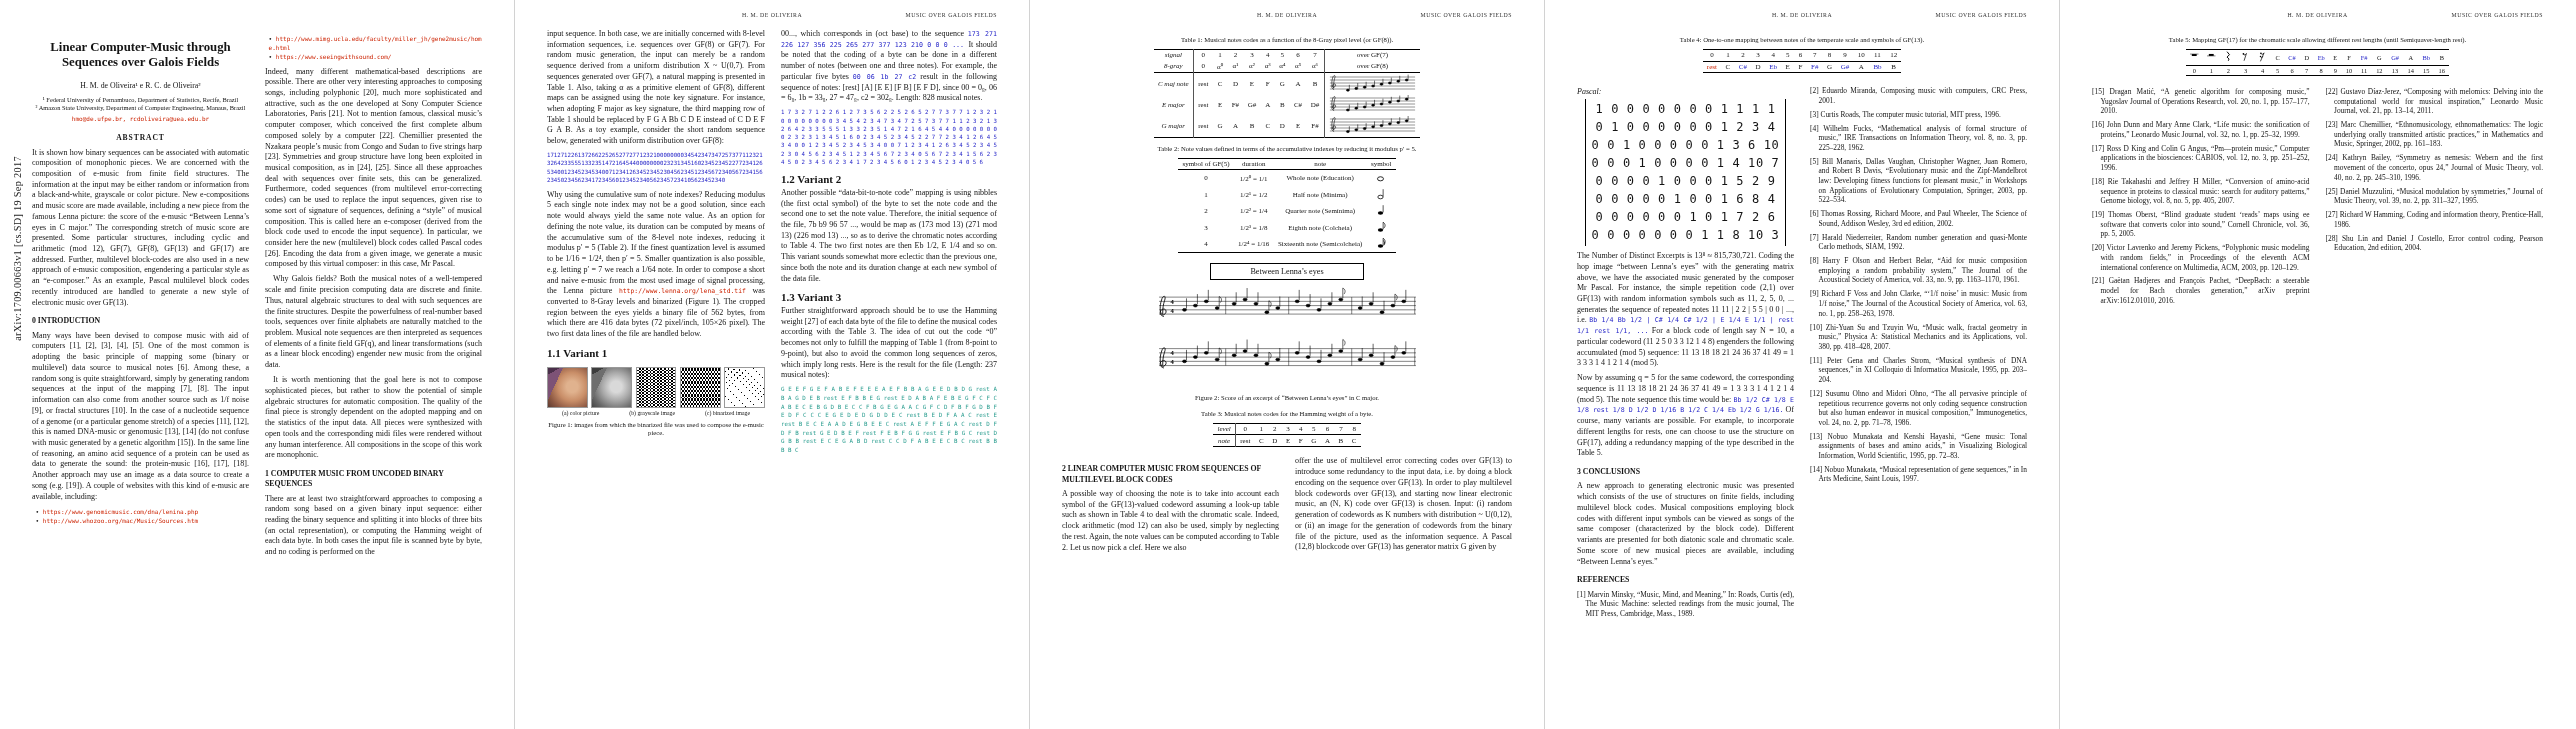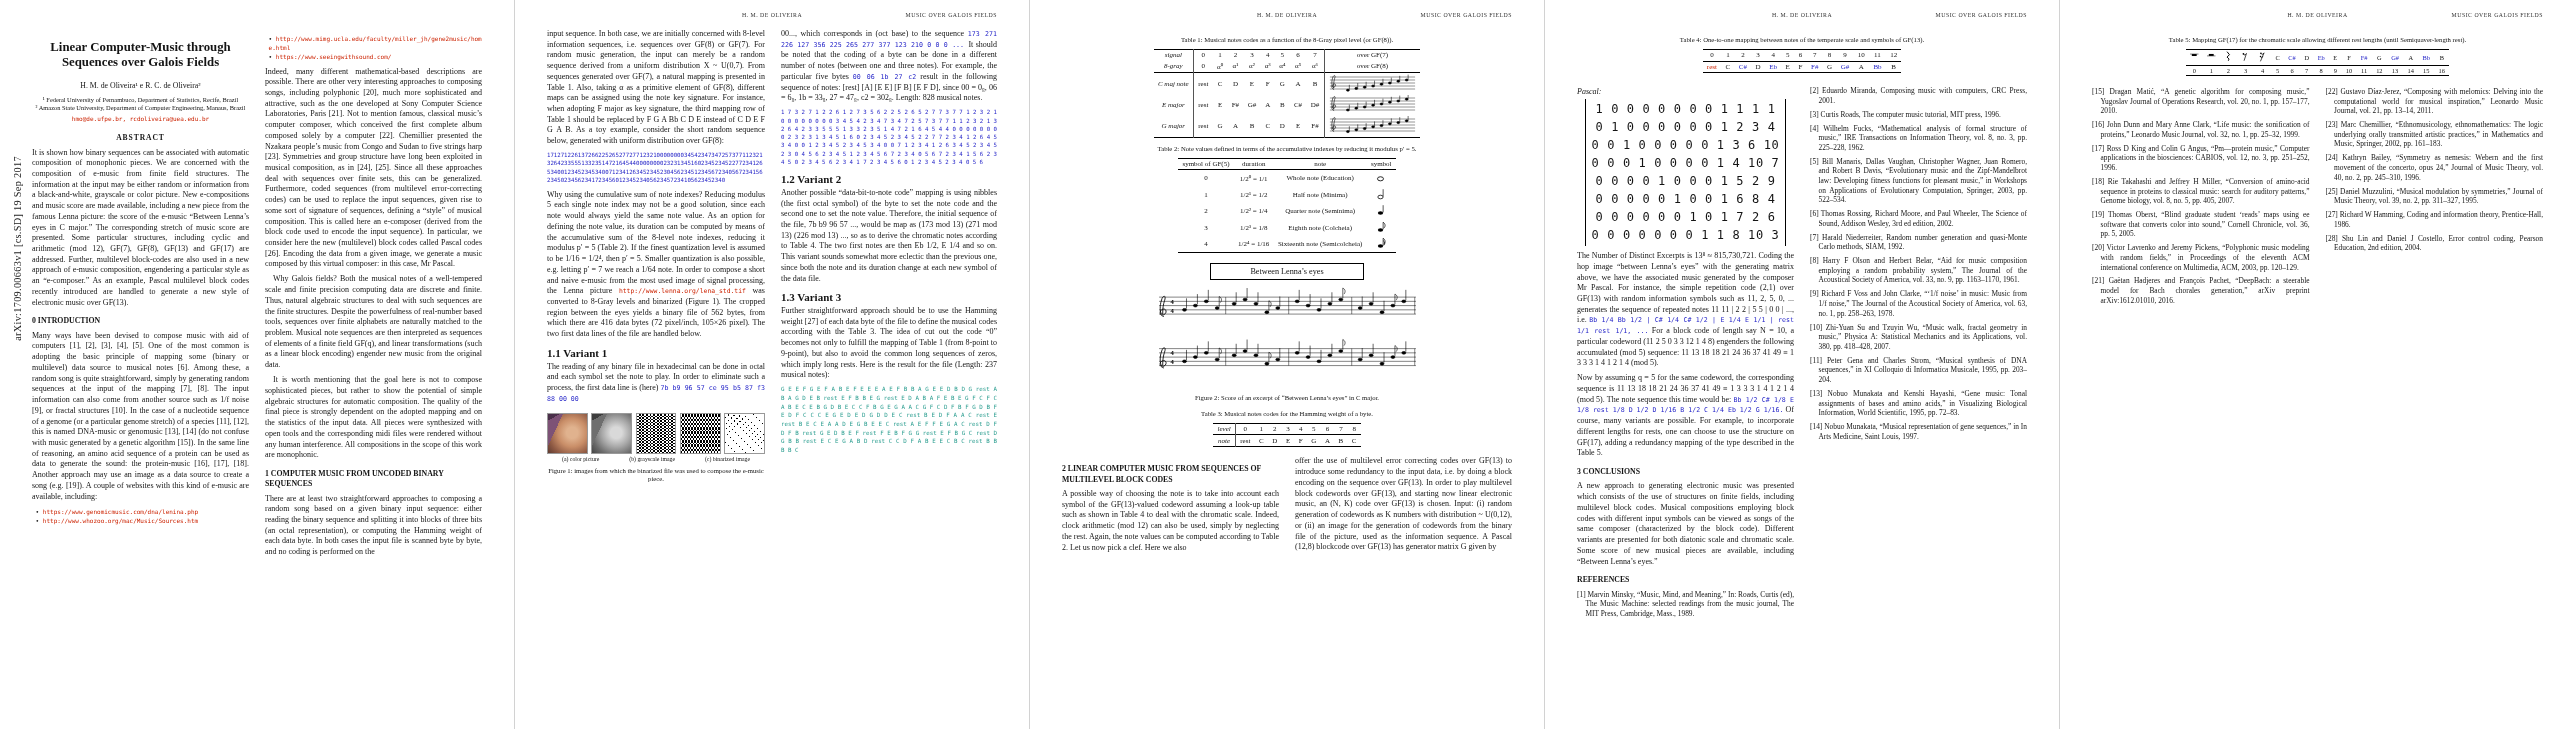--- a/index.html
+++ b/index.html
@@ -139,21 +139,20 @@
       <span class="rh-author">H. M. DE OLIVEIRA</span>
       <span class="rh-title">MUSIC OVER GALOIS FIELDS</span>
     </div>
     <div class="pbody">
       <div class="twocol">
         <div class="col">
           <p class="tx noind">input sequence. In both case, we are initially concerned with 8-level information sequences, i.e. sequences over GF(8) or GF(7). For random music generation, the input can merely be a random sequence derived from a uniform distribution X ~ U(0,7). From sequences generated over GF(7), a natural mapping is presented in Table 1. Also, taking α as a primitive element of GF(8), different maps can be assigned using the note key signature. For instance, when adopting F major as key signature, the third mapping row of Table 1 should be replaced by F G A Bb C D E instead of C D E F G A B. As a toy example, consider the short random sequence below, generated with uniform distribution over GF(8):</p>
           <div class="digits">1712712261372662252652772771232100000000345423473472573771123213264233555133235147216454400000000232313451602345234522772341265340012345234534007123412634523452304562345123456723405672341562345023456234172345601234523405623457234105623452340</div>
           <p class="tx noind"><span>Why using the cumulative sum of note indexes? Reducing modulus 5 each single note index may not be a good solution, since each note would always yield the same note value. As an option for defining the note value, its duration can be computed by means of the accumulative sum of the 8-level note indexes, reducing it modulus p′ = 5 (Table 2). If the finest quantization level is assumed to be 1/16 = 1/2⁴, then p′ = 5. Smaller quantization is also possible, e.g. letting p′ = 7 we reach a 1/64 note. In order to compose a short and naive e-music from the most used image of signal processing, the Lenna picture </span><span class="inline-url">http://www.lenna.org/lena_std.tif</span><span> was converted to 8-Gray levels and binarized (Figure 1). The cropped region between the eyes yields a binary file of 562 bytes, from which there are 416 data bytes (72 pixel/inch, 105×26 pixel). The two first data lines of the file are handled below.</span></p>
           <div class="subsec-head">1.1    Variant 1</div>
-          <p class="tx noind"><span>The reading of any binary file in hexadecimal can be done in octal and each symbol set the note to play. In order to eliminate such a process, the first data line is (here) </span><span class="seq">7b b9 96 57 ce 95 b5 87 f3 88 00 00</span></p>
           <div class="fig1">
             <div class="thumbrow">
               <div class="thumb lenna"></div>
               <div class="thumb gray"></div>
               <div class="thumb bin1"></div>
               <div class="thumb bin2"></div>
               <div class="thumb bin3"></div>
             </div>
             <div class="subcaps">
               <span>(a) color picture</span>
@@ -622,20 +621,21 @@
           <p>[2] Eduardo Miranda, Composing music with computers, CRC Press, 2001.</p>
           <p>[3] Curtis Roads, The computer music tutorial, MIT press, 1996.</p>
           <p>[4] Wilhelm Fucks, “Mathematical analysis of formal structure of music,” IRE Transactions on Information Theory, vol. 8, no. 3, pp. 225–228, 1962.</p>
           <p>[5] Bill Manaris, Dallas Vaughan, Christopher Wagner, Juan Romero, and Robert B Davis, “Evolutionary music and the Zipf-Mandelbrot law: Developing fitness functions for pleasant music,” in Workshops on Applications of Evolutionary Computation, Springer, 2003, pp. 522–534.</p>
           <p>[6] Thomas Rossing, Richard Moore, and Paul Wheeler, The Science of Sound, Addison Wesley, 3rd ed edition, 2002.</p>
           <p>[7] Harald Niederreiter, Random number generation and quasi-Monte Carlo methods, SIAM, 1992.</p>
           <p>[8] Harry F Olson and Herbert Belar, “Aid for music composition employing a random probability system,” The Journal of the Acoustical Society of America, vol. 33, no. 9, pp. 1163–1170, 1961.</p>
           <p>[9] Richard F Voss and John Clarke, “‘1/f noise’ in music: Music from 1/f noise,” The Journal of the Acoustical Society of America, vol. 63, no. 1, pp. 258–263, 1978.</p>
           <p>[10] Zhi-Yuan Su and Tzuyin Wu, “Music walk, fractal geometry in music,” Physica A: Statistical Mechanics and its Applications, vol. 380, pp. 418–428, 2007.</p>
           <p>[11] Peter Gena and Charles Strom, “Musical synthesis of DNA sequences,” in XI Colloquio di Informatica Musicale, 1995, pp. 203–204.</p>
+          <p>[12] Susumu Ohno and Midori Ohno, “The all pervasive principle of repetitious recurrence governs not only coding sequence construction but also human endeavor in musical composition,” Immunogenetics, vol. 24, no. 2, pp. 71–78, 1986.</p>
           <p>[13] Nobuo Munakata and Kenshi Hayashi, “Gene music: Tonal assignments of bases and amino acids,” in Visualizing Biological Information, World Scientific, 1995, pp. 72–83.</p>
           <p>[14] Nobuo Munakata, “Musical representation of gene sequences,” in In Arts Medicine, Saint Louis, 1997.</p>
         </div>
       </div>
     </div>
   </div>
 
   <div class="page">
     <div class="rhead">
       <span class="rh-author">H. M. DE OLIVEIRA</span>

